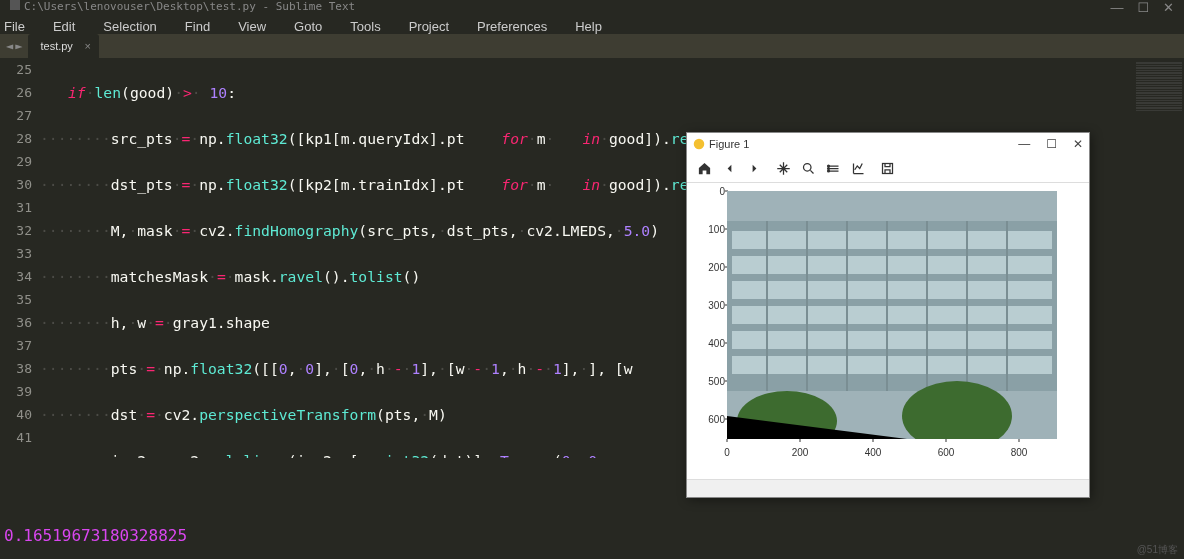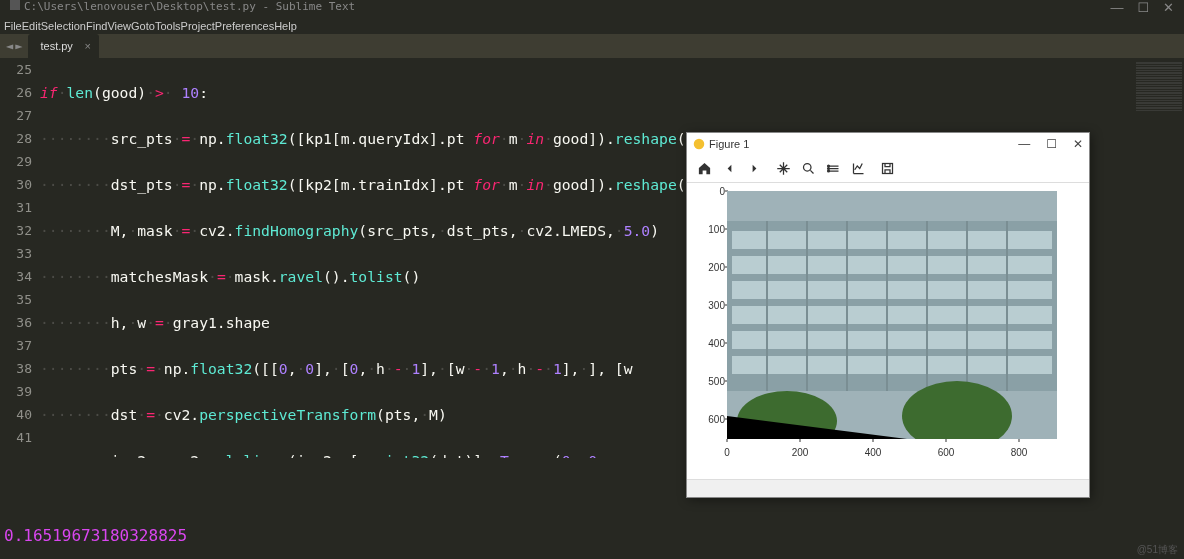--- a/index.html
+++ b/index.html
@@ -1,31 +1,31 @@
 <!DOCTYPE html>
 <html><head>
 <meta charset="utf-8">
 <style>
 * { margin: 0; padding: 0; box-sizing: border-box; }
 body { font-family: Consolas, Monaco, monospace; font-size: 13px; background: #272822; color: #f8f8f2; width: 1184px; height: 559px; overflow: hidden; position: relative; }
 .title-bar { height: 18px; background: #272822; display: flex; padding: 0 10px; color: #888; font-size: 11px; }
 .title-bar .icon { width:10px; height:10px; margin-right:4px; display:inline-flex; }
 .title-bar .ctrls { margin-left:auto; display:flex; gap:14px; color:#888; font-size:13px; font-family: sans-serif; }
-.menu-bar { height: 16px; display: flex; align-items: center; gap: 0; padding: 0 4px; color: #ccc; font-size: 11px; font-family: sans-serif; }
+.menu-bar { height: 16px; display: flex; align-items: center; gap: 28px; padding: 0 4px; color: #ccc; font-size: 13px; font-family: sans-serif; }
 .menu-bar span { cursor: default; }
 .tab-strip { height: 24px; background: #3e3d32; display: flex; align-items: center; }
 .nav-arrows { display: flex; gap: 2px; padding: 0 6px; color: #888; }
 .nav-arrows span { font-size: 12px; }
 .tab { background: #272822; height: 24px; display: flex; align-items: center; padding: 0 26px 0 12px; position: relative; color: #ddd; font-size: 11px; font-family: sans-serif; border-top-left-radius: 3px; border-top-right-radius: 3px; }
 .tab .close { position: absolute; right: 8px; color: #888; font-size: 11px; }
 .editor { display: flex; height: 400px; background: #272822; }
 .gutter { width: 40px; text-align: right; padding-right: 8px; color: #90908a; font-size: 13px; line-height: 23px; user-select: none; }
 .code { font-size: 14.7px; line-height: 23px; white-space: pre; overflow: hidden; }
 .tok-op { color: #f92672; }
-.tok-kw { color: #f92672; font-style: italic; }
+.tok-kw { color: #f92672; font-style: italic; margin-left: 28px; }
 .tok-fn { color: #5eead4; }
 .tok-num { color: #ae81ff; }
 .tok-const { color: #ae81ff; }
 .tok-pl { color: #f8f8f2; }
 .dots { color: #4b4b46; }
 .status { position:absolute; bottom: 14px; left: 4px; font-size: 16px; color: #d946ef; }
 .watermark { position:absolute; right: 6px; bottom: 2px; font-size: 10px; color: #555; font-family: sans-serif; }
 
 .mpl-window { position:absolute; top:132px; left:686px; width:404px; height:366px; background:#7f1d1d; border:1px solid #888; box-shadow: 2px 2px 10px rgba(0,0,0,.4); z-index: 10; font-family: sans-serif; }
 .mpl-title { height: 22px; display:flex; align-items:center; padding: 0 6px; font-size:11px; color:#333; background:#fff; }

